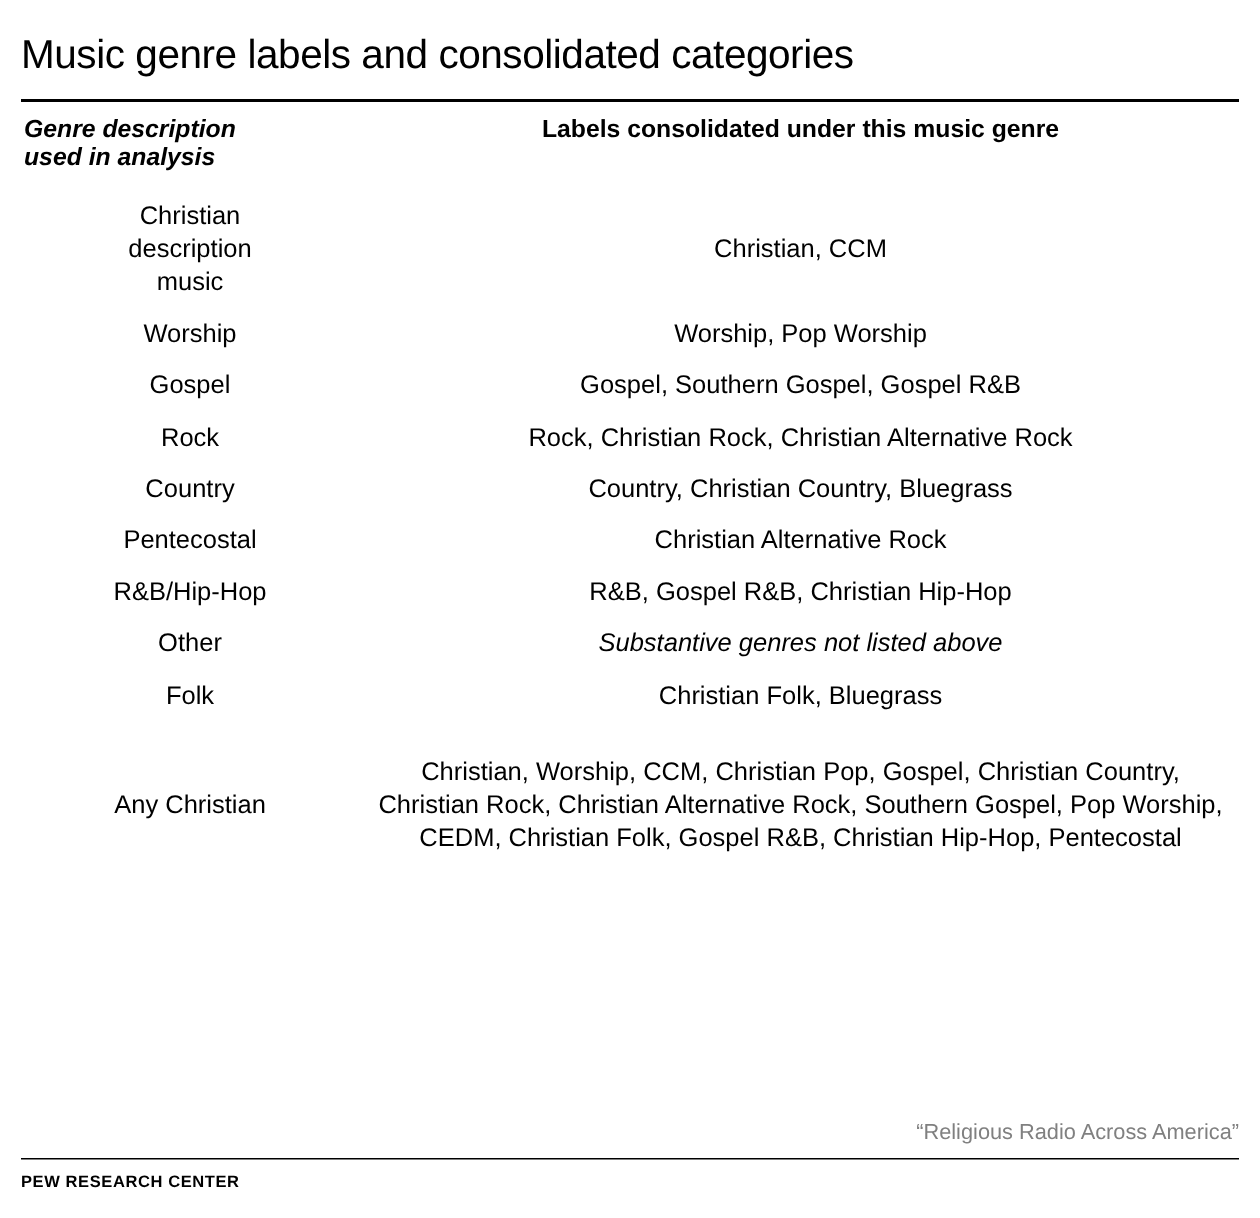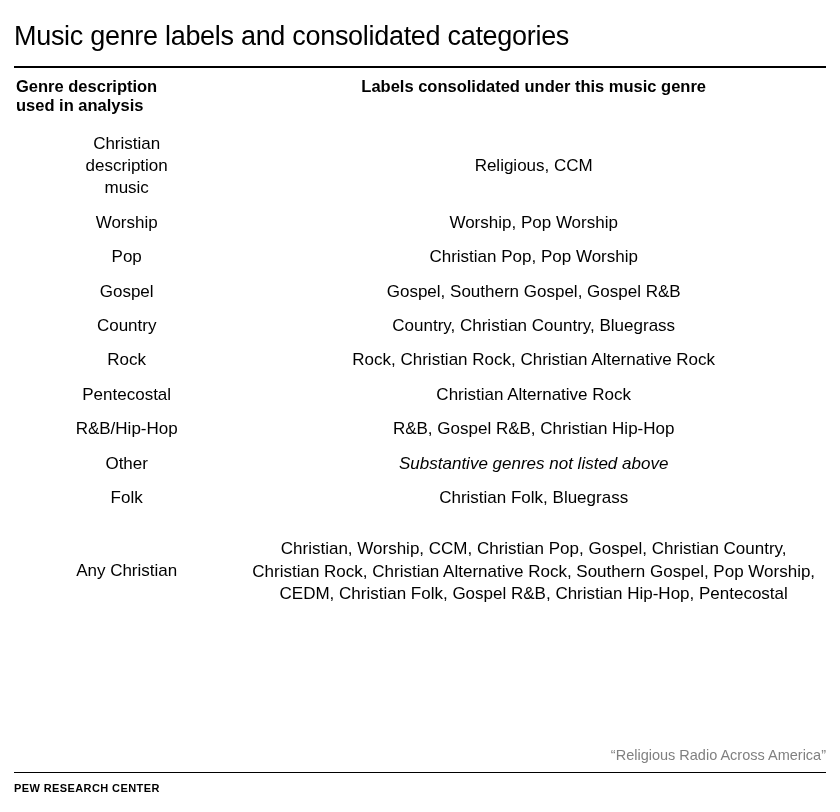--- a/index.html
+++ b/index.html
@@ -43,20 +43,21 @@
   th {
     font-size: 16.5px;
     font-weight: bold;
     padding: 9px 4px 10px 4px;
     line-height: 1.18;
     vertical-align: top;
   }
   th.h1 {
     text-align: left;
     padding-left: 2px;
+    font-style: italic;
   }
   th.h2 {
     text-align: center;
   }
   td {
     font-size: 17px;
     padding: 7px 4px;
     text-align: center;
     line-height: 1.2;
     vertical-align: middle;
@@ -119,41 +120,37 @@
         <th class="h2">Labels consolidated under this music genre</th>
       </tr>
     </thead>
     <tbody>
       <tr>
         <td class="label-cell multiline">
           <span>Christian</span><br>
           <span>description</span><br>
           <span>music</span>
         </td>
-        <td>Religious, CCM</td>
+        <td>Christian, CCM</td>
       </tr>
       <tr>
         <td class="label-cell">Worship</td>
         <td>Worship, Pop Worship</td>
       </tr>
       <tr>
-        <td class="label-cell">Pop</td>
-        <td>Christian Pop, Pop Worship</td>
-      </tr>
-      <tr>
         <td class="label-cell">Gospel</td>
         <td>Gospel, Southern Gospel, Gospel R&amp;B</td>
       </tr>
       <tr>
+        <td class="label-cell">Rock</td>
+        <td>Rock, Christian Rock, Christian Alternative Rock</td>
+      </tr>
+      <tr>
         <td class="label-cell">Country</td>
         <td>Country, Christian Country, Bluegrass</td>
-      </tr>
-      <tr>
-        <td class="label-cell">Rock</td>
-        <td>Rock, Christian Rock, Christian Alternative Rock</td>
       </tr>
       <tr>
         <td class="label-cell">Pentecostal</td>
         <td>Christian Alternative Rock</td>
       </tr>
       <tr>
         <td class="label-cell">R&amp;B/Hip-Hop</td>
         <td>R&amp;B, Gospel R&amp;B, Christian Hip-Hop</td>
       </tr>
       <tr>

